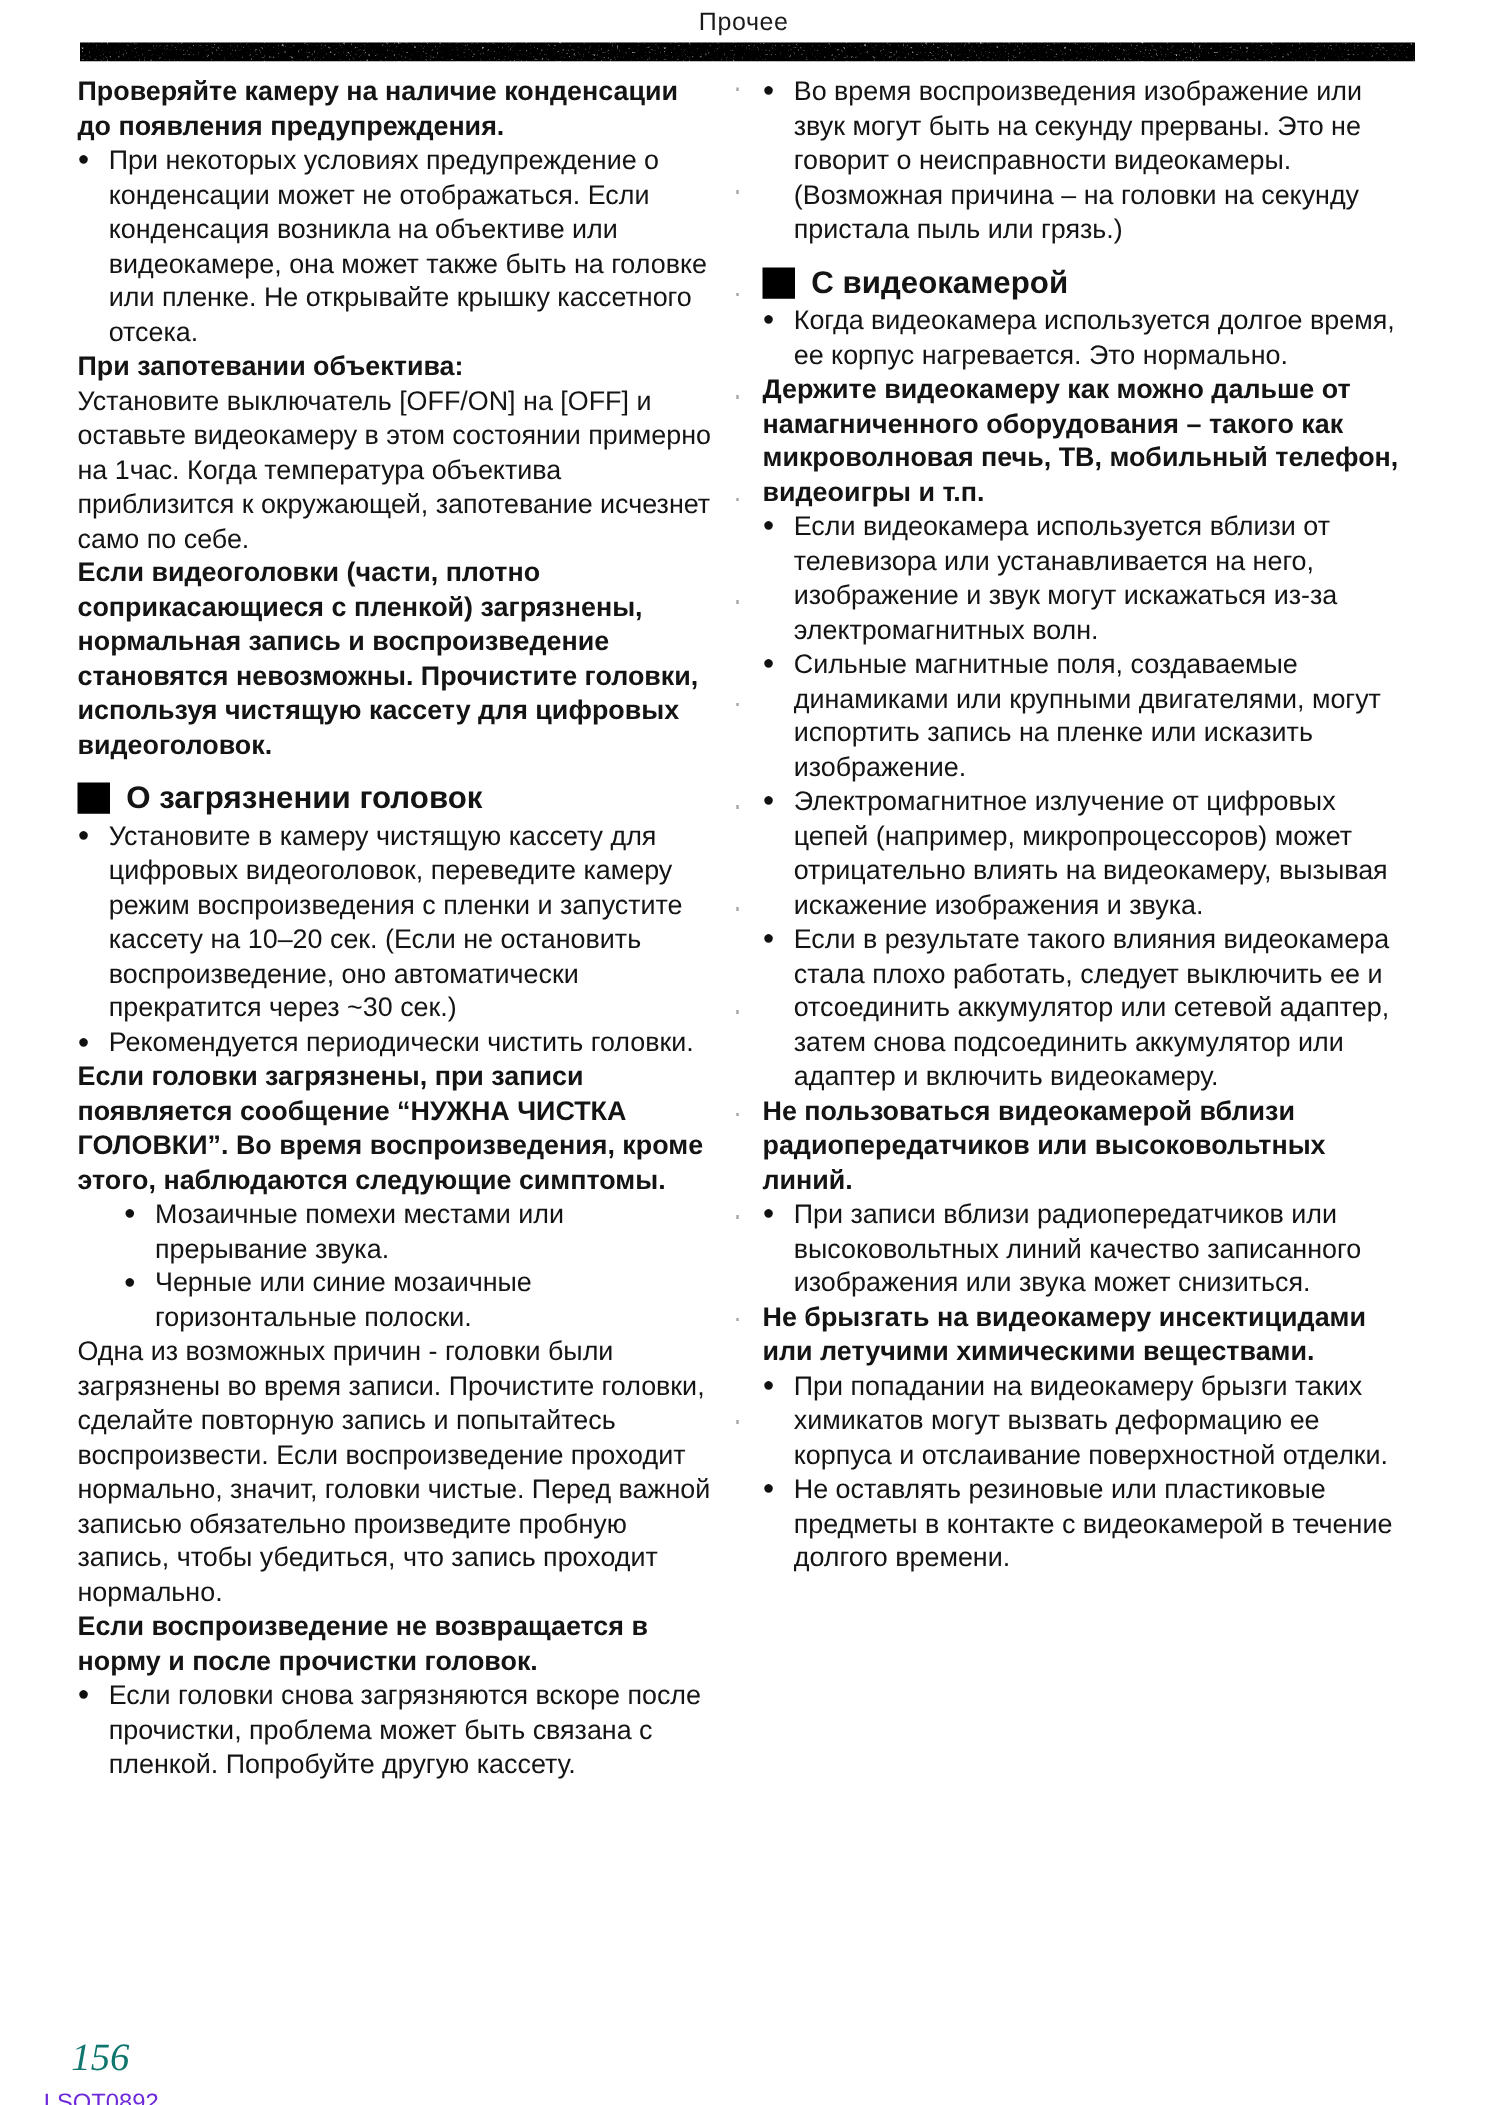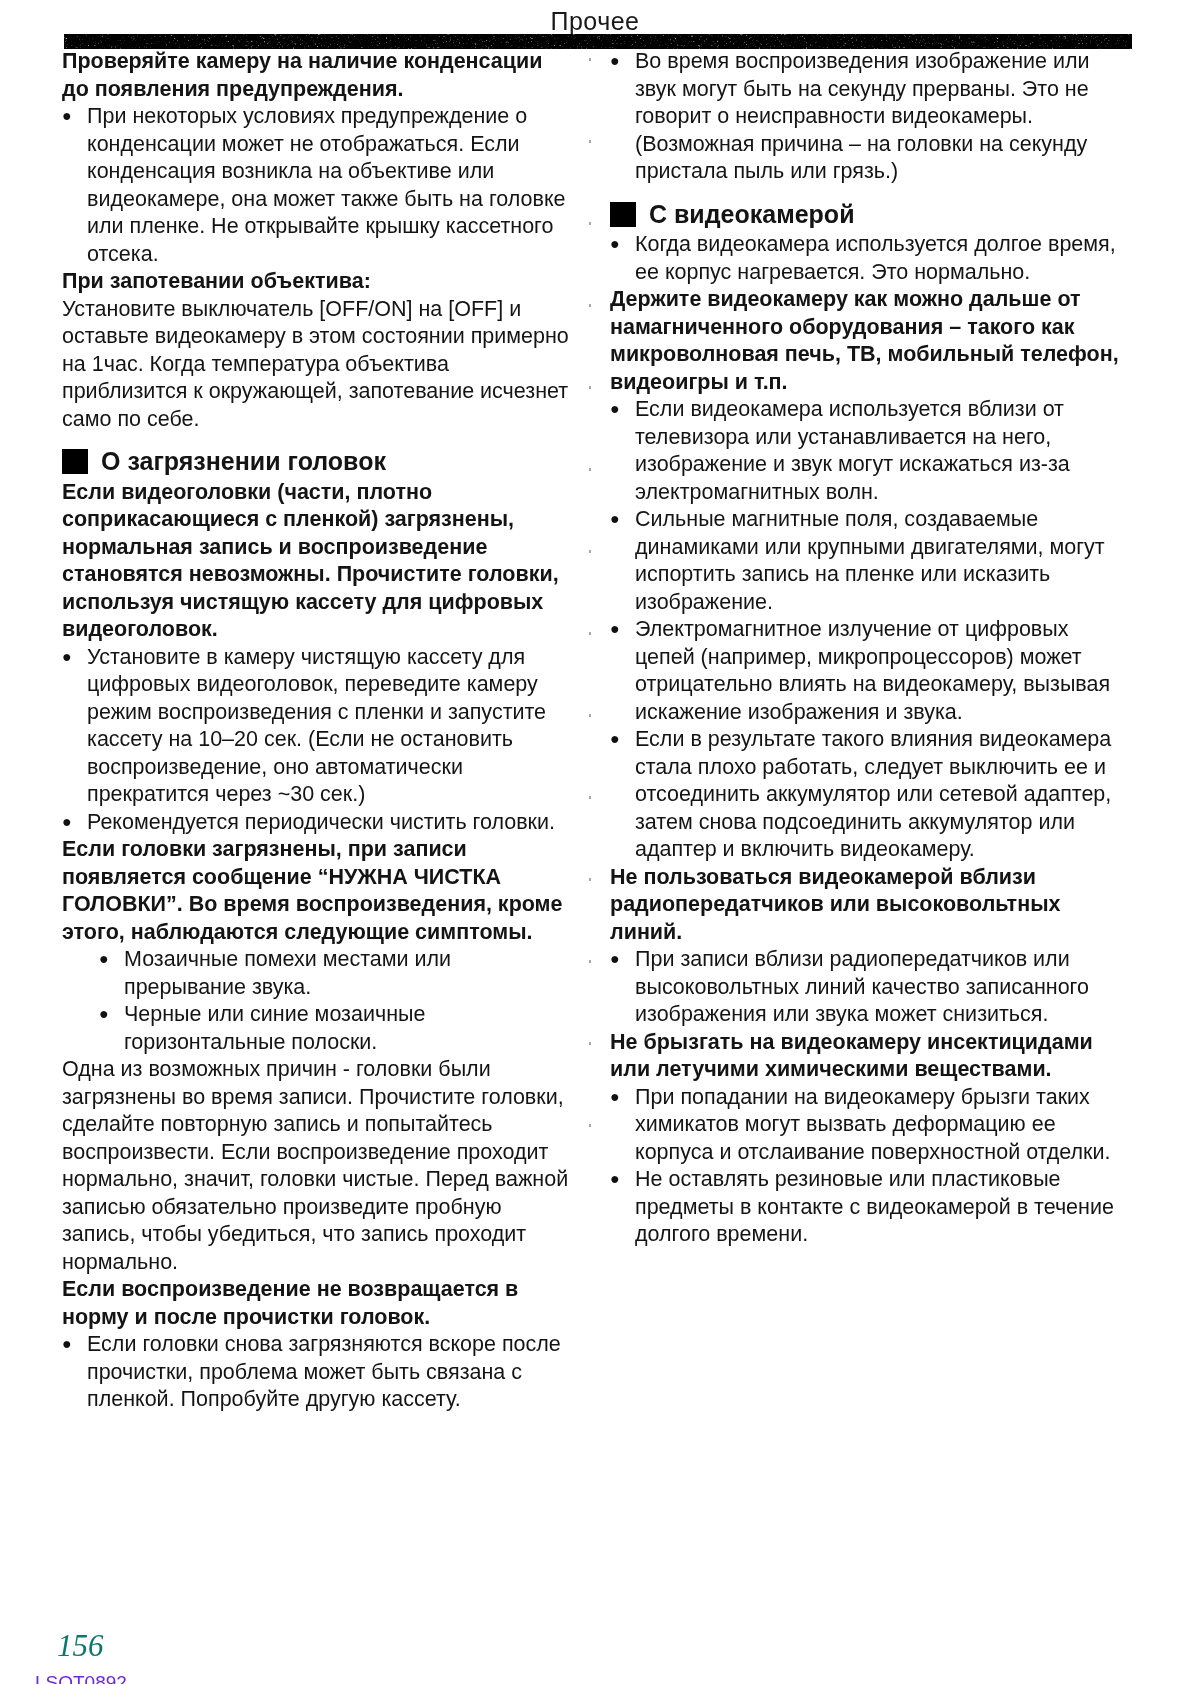--- a/index.html
+++ b/index.html
@@ -4,30 +4,30 @@
 <style>
   html,body{margin:0;padding:0;}
   body{
     width:1190px;height:1684px;position:relative;
     background:#ffffff;color:#141414;
     font-family:"Liberation Sans","DejaVu Sans",sans-serif;
     -webkit-font-smoothing:antialiased;
   }
   .page-title{
     position:absolute;top:7px;left:0;width:100%;
-    text-align:center;font-size:25px;font-weight:400;color:#1a1a1a;
+    text-align:center;font-size:20px;font-weight:400;color:#1a1a1a;
     letter-spacing:0.5px;
   }
   .band{
     position:absolute;top:34px;left:64px;right:58px;height:15px;
     display:block;
   }
   .band svg{display:block;width:100%;height:100%;}
   .columns{
-    position:absolute;top:48px;left:62px;right:56px;
+    position:absolute;top:60px;left:62px;right:56px;
     display:flex;align-items:flex-start;
   }
   .col-left{width:508px;flex:0 0 508px;}
   .col-gap{
     flex:0 0 40px;align-self:stretch;position:relative;min-height:1350px;
   }
   .col-gap .dotline{
     position:absolute;left:19px;top:10px;bottom:240px;width:2px;
     background:repeating-linear-gradient(180deg,#a8a8a8 0 3px,transparent 3px 82px);
   }
@@ -75,25 +75,25 @@
     <rect width="100%" height="100%" filter="url(#grain)"></rect>
   </svg>
 </div>
 
 <div class="columns">
   <div class="col-left">
       <div class="block heading">Проверяйте камеру на наличие конденсации до появления предупреждения.</div>
       <div class="block bullet"><span class="marker">●</span><span class="txt">При некоторых условиях предупреждение о конденсации может не отображаться. Если конденсация возникла на объективе или видеокамере, она может также быть на головке или пленке. Не открывайте крышку кассетного отсека.</span></div>
       <div class="block heading">При запотевании объектива:</div>
       <div class="block text">Установите выключатель [OFF/ON] на [OFF] и оставьте видеокамеру в этом состоянии примерно на 1час. Когда температура объектива приблизится к окружающей, запотевание исчезнет само по себе.</div>
+      <div class="block heading">Если видеоголовки (части, плотно соприкасающиеся с пленкой) загрязнены, нормальная запись и воспроизведение становятся невозможны. Прочистите головки, используя чистящую кассету для цифровых видеоголовок.</div>
       <div class="block section">
         <span class="sq"></span>
         <span>О загрязнении головок</span>
       </div>
-      <div class="block heading">Если видеоголовки (части, плотно соприкасающиеся с пленкой) загрязнены, нормальная запись и воспроизведение становятся невозможны. Прочистите головки, используя чистящую кассету для цифровых видеоголовок.</div>
       <div class="block bullet"><span class="marker">●</span><span class="txt">Установите в камеру чистящую кассету для цифровых видеоголовок, переведите камеру режим воспроизведения с пленки и запустите кассету на 10–20 сек. (Если не остановить воспроизведение, оно автоматически прекратится через ~30 сек.)</span></div>
       <div class="block bullet"><span class="marker">●</span><span class="txt">Рекомендуется периодически чистить головки.</span></div>
       <div class="block heading">Если головки загрязнены, при записи появляется сообщение “НУЖНА ЧИСТКА ГОЛОВКИ”. Во время воспроизведения, кроме этого, наблюдаются следующие симптомы.</div>
       <div class="block bullet2"><span class="marker">●</span><span class="txt">Мозаичные помехи местами или прерывание звука.</span></div>
       <div class="block bullet2"><span class="marker">●</span><span class="txt">Черные или синие мозаичные горизонтальные полоски.</span></div>
       <div class="block text">Одна из возможных причин - головки были загрязнены во время записи. Прочистите головки, сделайте повторную запись и попытайтесь воспроизвести. Если воспроизведение проходит нормально, значит, головки чистые. Перед важной записью обязательно произведите пробную запись, чтобы убедиться, что запись проходит нормально.</div>
       <div class="block heading">Если воспроизведение не возвращается в норму и после прочистки головок.</div>
       <div class="block bullet"><span class="marker">●</span><span class="txt">Если головки снова загрязняются вскоре после прочистки, проблема может быть связана с пленкой. Попробуйте другую кассету.</span></div>
     </div>
   <div class="col-gap">

